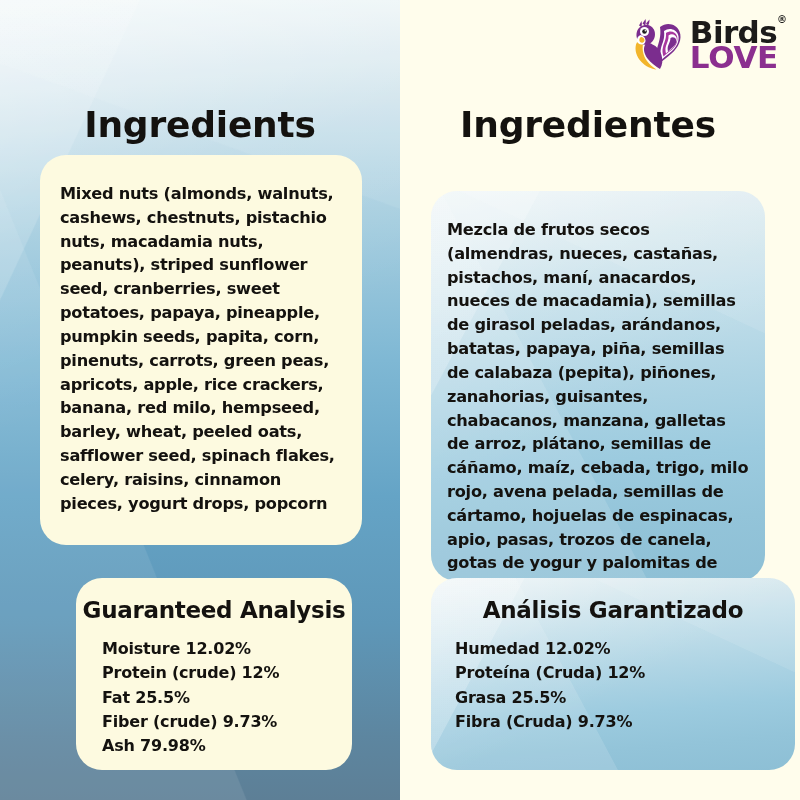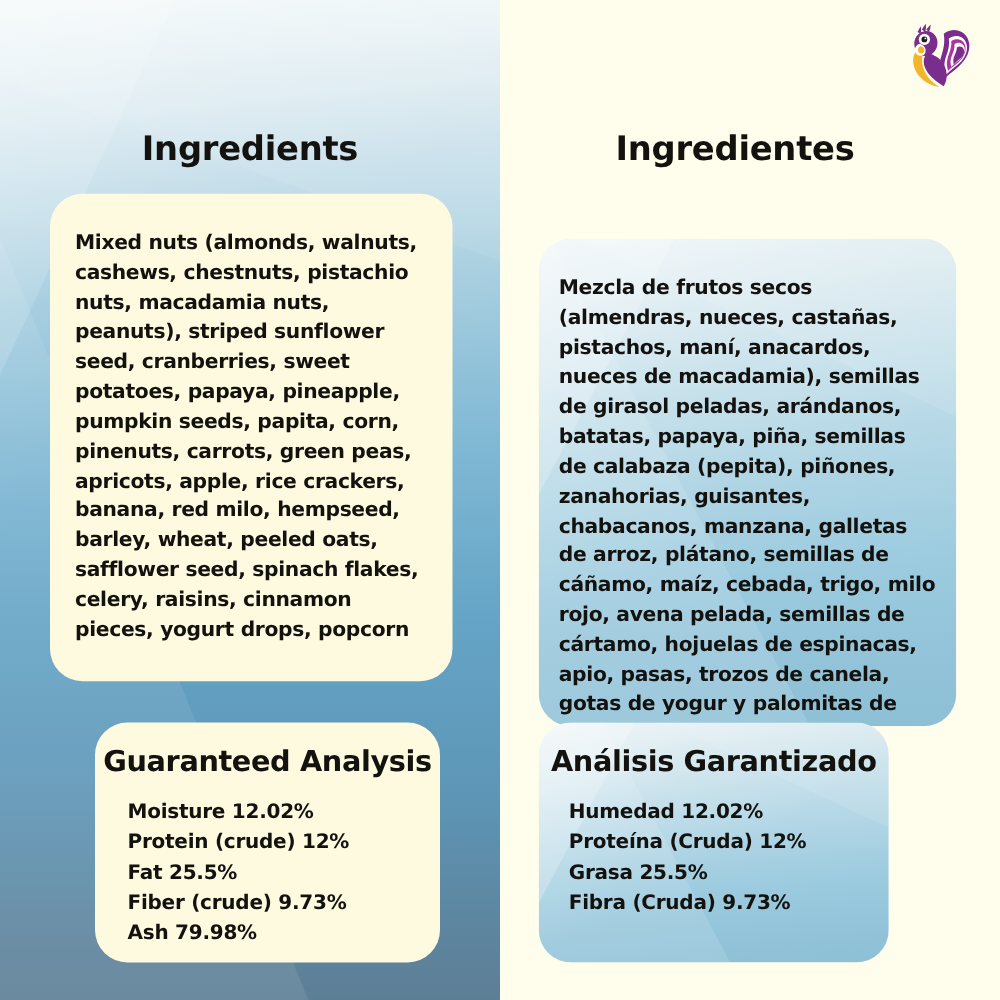--- a/index.html
+++ b/index.html
@@ -113,39 +113,39 @@
   .col-en { left: 0; }
   .col-es { left: 388px; }
 
   .section-title {
     position: absolute;
     top: 104px;
     left: 0;
     width: 400px;
     text-align: center;
     font-weight: 700;
-    font-size: 27px;
+    font-size: 36px;
     letter-spacing: -0.2px;
     color: #14120f;
   }
 
   .card {
     position: absolute;
     border-radius: 26px;
   }
 
   
   .card-ing { top: 155px; height: 390px; }
   .col-en .card-ing { left: 40px; width: 322px; }
   .col-es .card-ing { left: 43px; width: 334px; margin-top: 36px; }
 
   
   .card-ga { top: 578px; height: 192px; }
   .col-en .card-ga { left: 40px; width: 276px; margin-left: 36px; }
-  .col-es .card-ga { left: 43px; width: 280px; }
+  .col-es .card-ga { left: 43px; width: 364px; }
 
   
   .card-cream {
     background: #fdfae0;
   }
   
   .card-blue {
     background:
       linear-gradient(152deg,
         rgba(255,255,255,0.45) 0%,
@@ -228,20 +228,25 @@
 
       <path d="M25 6c1 4 1 8 0 12l-5-3zM33 2c1 5 1 9-1 13l-5-4zM41 3c0 5-1 9-3 12l-4-4z" fill="#7b2d8e"></path>
 
       <circle cx="31" cy="27" r="9" fill="#ffffff"></circle>
       <circle cx="31" cy="27" r="4.6" fill="#1c1b1a"></circle>
       <circle cx="32.6" cy="25.4" r="1.5" fill="#ffffff"></circle>
 
       <path d="M23 34c-5 2-8 7-7 12 1 5 6 8 11 7 4-1 6-4 6-8 0-5-4-10-10-11z" fill="#ffffff"></path>
       <path d="M24 38c-3 2-4 5-3 8 1 3 4 4 7 3 2-1 3-3 3-5 0-3-3-6-7-6z" fill="#f2b52b"></path>
     </svg>
+    <div class="logo-words">
+      <span class="logo-birds">Birds</span>
+      <span class="logo-reg">®</span>
+      <span class="logo-love">LOVE</span>
+    </div>
   </div>
 
   <div class="col col-en">
 
     <div class="section-title">Ingredients</div>
 
     <div class="card card-ing card-cream">
       <div class="ing-body">Mixed nuts (almonds, walnuts, cashews, chestnuts, pistachio nuts, macadamia nuts, peanuts), striped sunflower seed, cranberries, sweet potatoes, papaya, pineapple, pumpkin seeds, papita, corn, pinenuts, carrots, green peas, apricots, apple, rice crackers, banana, red milo, hempseed, barley, wheat, peeled oats, safflower seed, spinach flakes, celery, raisins, cinnamon pieces, yogurt drops, popcorn</div>
     </div>
 

